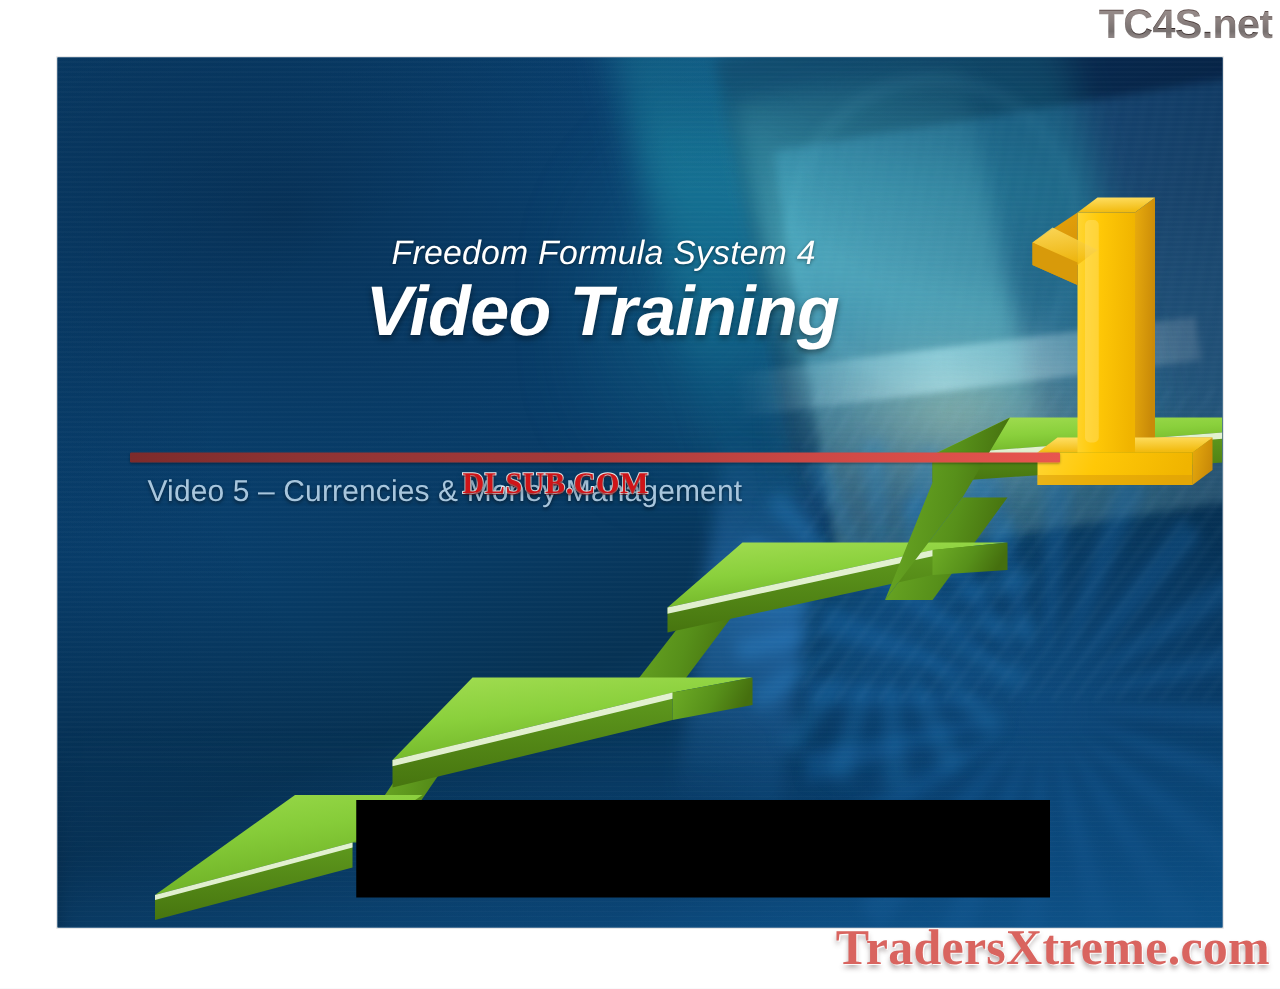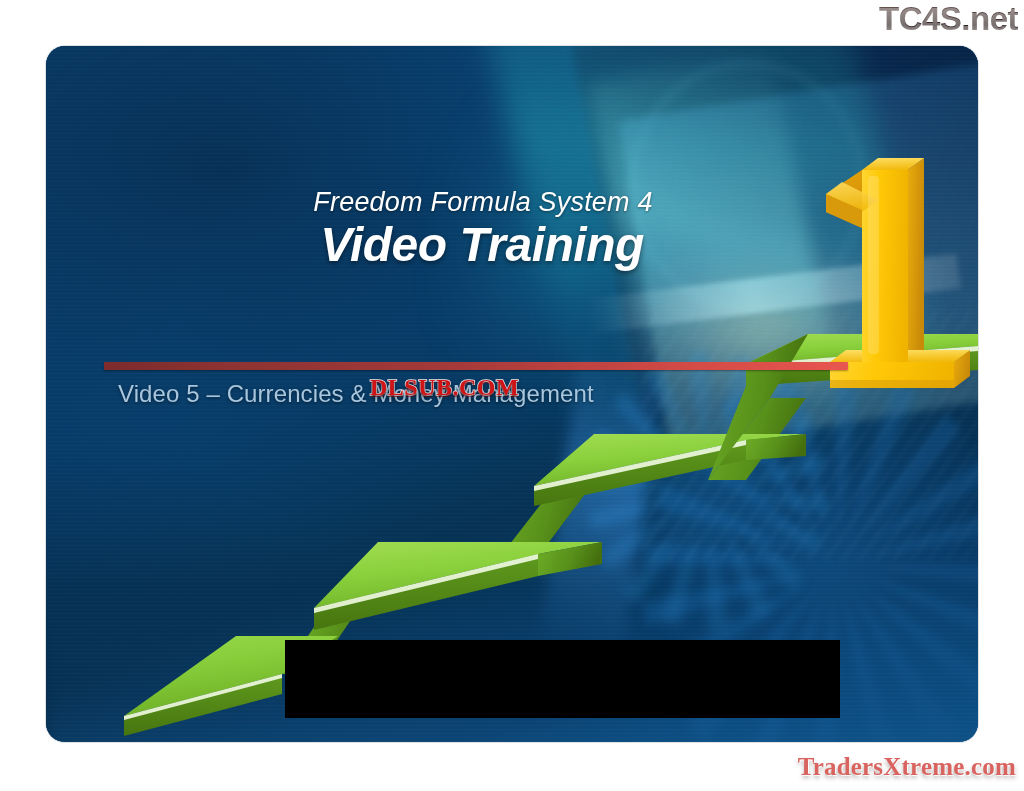--- a/index.html
+++ b/index.html
@@ -46,21 +46,20 @@
   
   #slide {
     position: absolute;
     left: 46px;
     top: 46px;
     width: 932px;
     height: 696px;
     overflow: hidden;
     background: #0a3f70;
     box-shadow: 0 0 0 1px rgba(0,0,0,0.12);
-    border-radius: 19px;
   }
 
   
   .bg-base {
     position: absolute; inset: 0;
     background:
       linear-gradient(160deg, #0c4f86 0%, #0a4a80 18%, #08406f 40%, #063254 62%, #08406f 82%, #1272b8 100%);
   }
   .bg-deep-top-left {
     position: absolute;
@@ -212,21 +211,21 @@
     font-size: 27px;
     font-style: italic;
     font-weight: normal;
     color: #ffffff;
     letter-spacing: 0.2px;
     text-shadow: 0 1px 3px rgba(0,0,0,0.45);
     line-height: 1.2;
     margin: 0 0 2px 2px;
   }
   #main-title {
-    font-size: 48px;
+    font-size: 56px;
     font-style: italic;
     font-weight: bold;
     color: #ffffff;
     letter-spacing: -0.5px;
     line-height: 1.05;
     text-shadow: 0 2px 5px rgba(0,0,0,0.45);
     margin: 0 0 10px 0;
   }
   #red-rule {
     position: absolute;
@@ -282,21 +281,21 @@
     z-index: 18;
   }
 
   
   #tradersxtreme-watermark {
     position: absolute;
     right: 8px;
     bottom: 10px;
     font-family: "Liberation Serif", serif;
     font-weight: bold;
-    font-size: 25px;
+    font-size: 40px;
     letter-spacing: 0.2px;
     color: #d9645f;
     -webkit-text-stroke: 1.4px #ffffff;
     paint-order: stroke fill;
     text-shadow:
       1px 1px 0 rgba(255,255,255,0.9),
       0 3px 4px rgba(90,70,70,0.45);
     white-space: nowrap;
     z-index: 40;
   }

